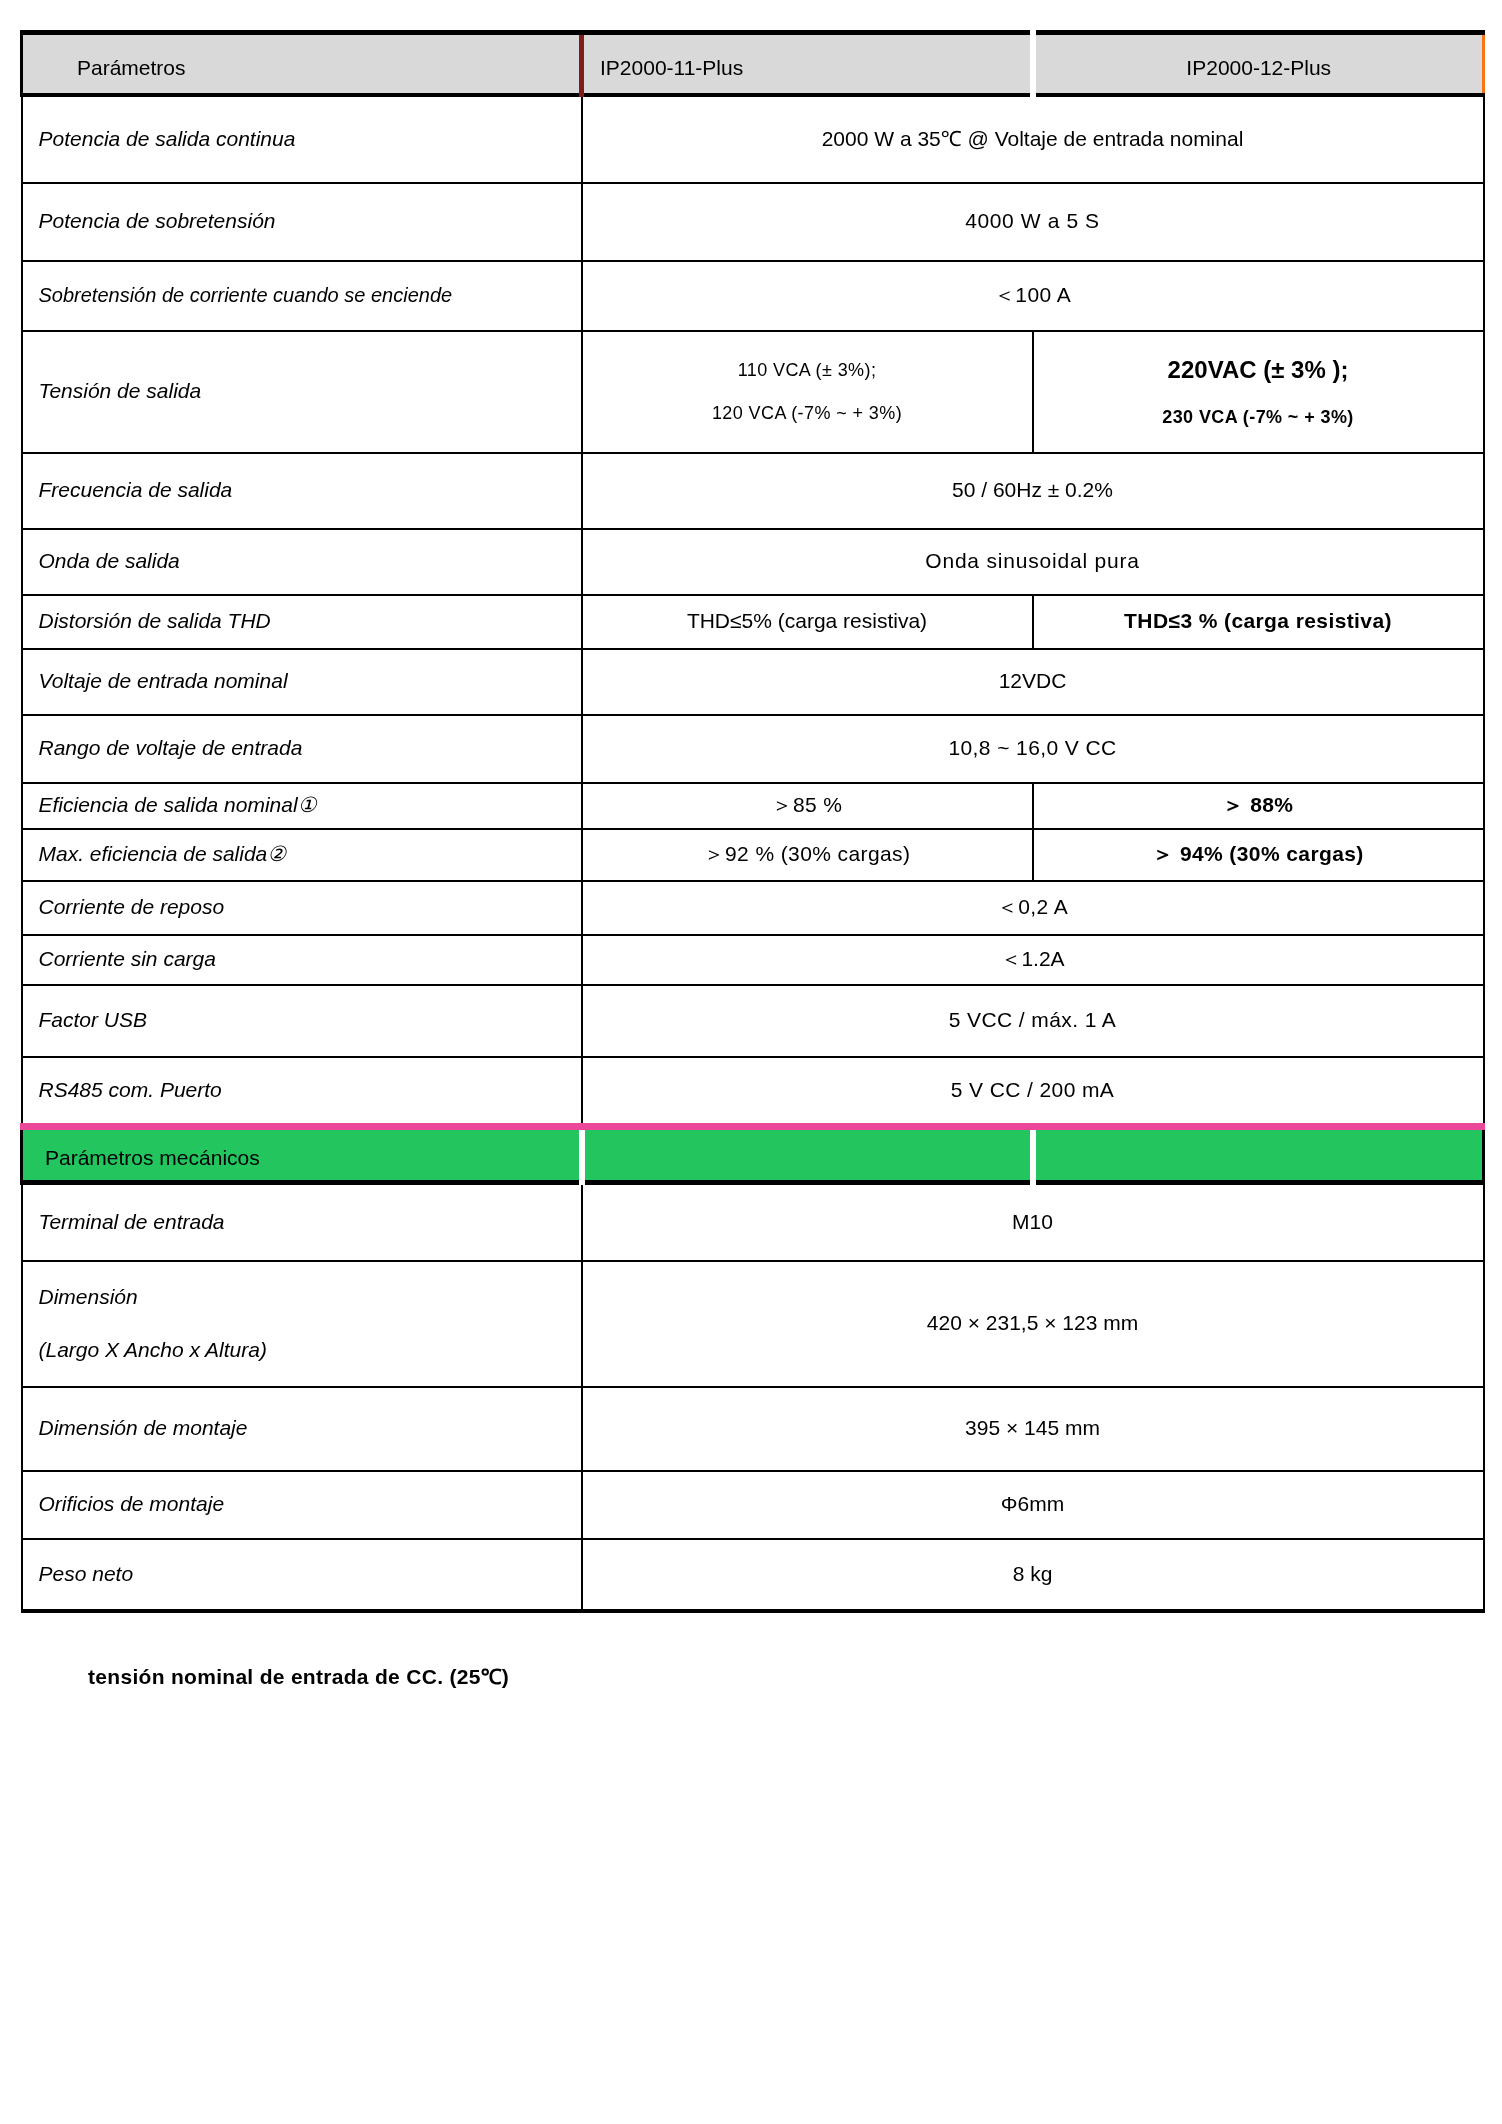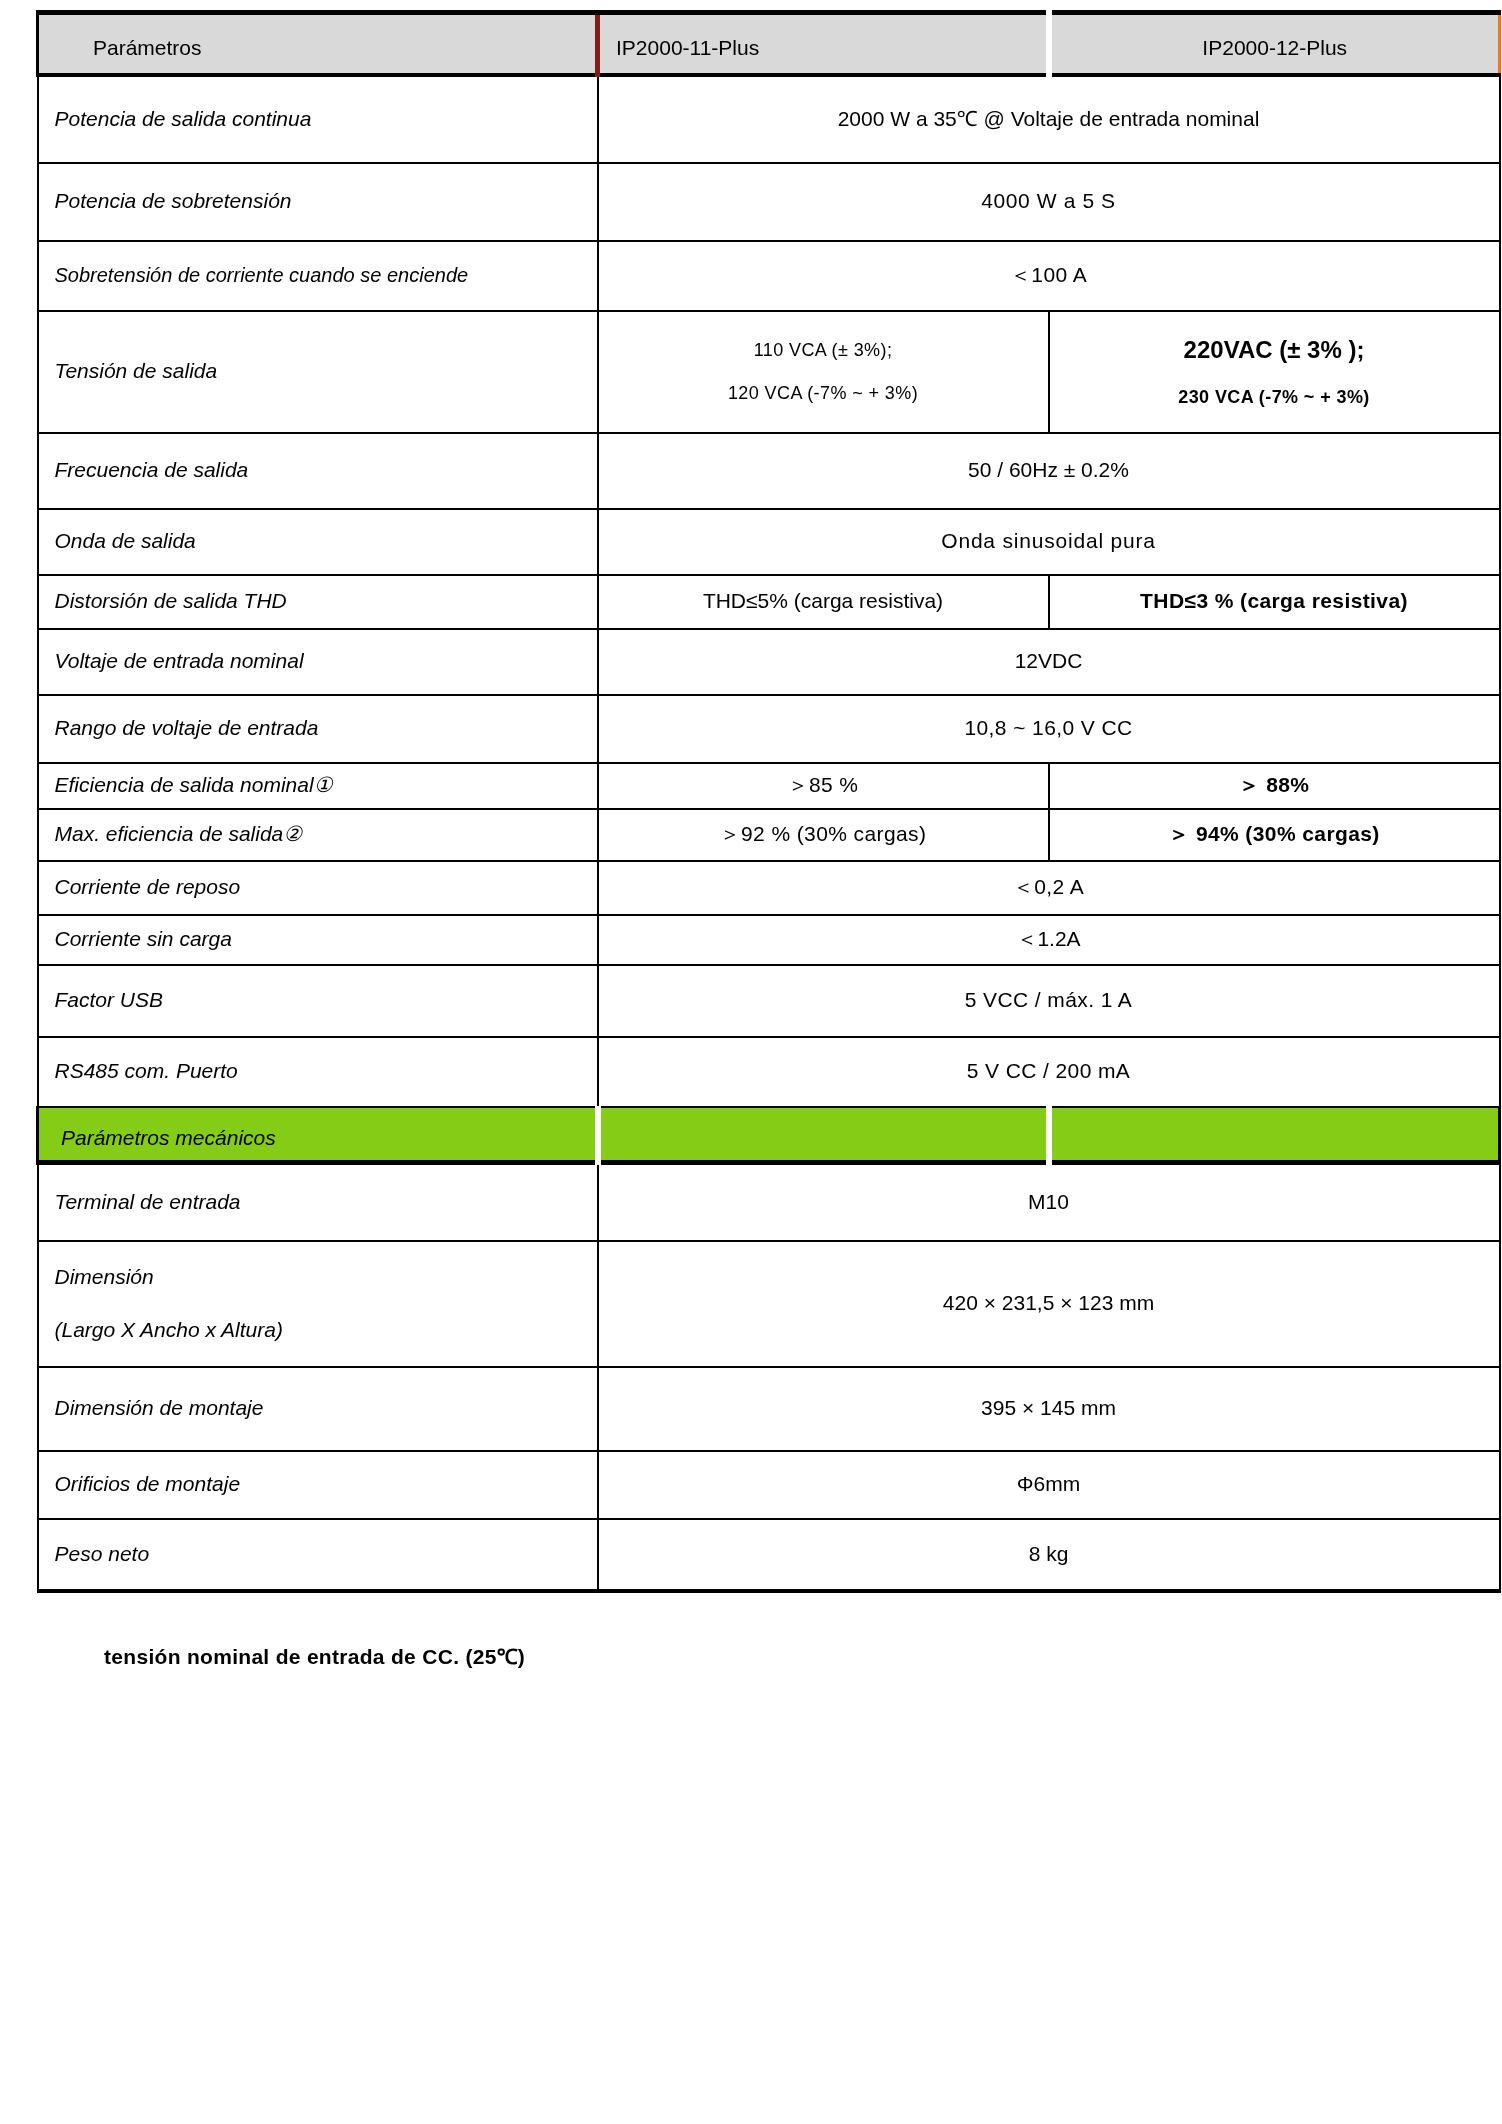--- a/index.html
+++ b/index.html
@@ -14,21 +14,22 @@
     color: #000000;
     position: relative;
     overflow: hidden;
   }
 
   .sheet {
     position: relative;
     width: 1502px;
     height: 1588px;
     box-sizing: border-box;
-    padding: 10px 20px 0 36px;
+    padding: 10px 20px 0 20px;
+    margin-top: 20px;
   }
 
   table.spec {
     width: 1462px;
     border-collapse: collapse;
     table-layout: fixed;
     margin: 0;
   }
 
   table.spec td {
@@ -70,29 +71,28 @@
   }
   tr.head td.h-b {
     border-left: 6px solid #ffffff;
     border-right: 3px solid #f97316;
     text-align: center;
     font-weight: normal;
   }
 
   
   tr.band td {
-    background: #84cc16;
-    border-top: 1px solid #ec4899;
+    background: #22c55e;
+    border-top: 7px solid #ec4899;
     border-bottom: 5px solid #000000;
     border-left: none;
     border-right: none;
     height: 56px;
     vertical-align: bottom;
     padding-bottom: 8px;
-    font-style: italic;
   }
   tr.band td.b-param {
     border-left: 3px solid #000000;
     text-align: left;
     padding-left: 22px;
   }
   tr.band td.b-a { border-left: 6px solid #ffffff; }
   tr.band td.b-b { border-left: 6px solid #ffffff; border-right: 3px solid #000000; }
 
   

